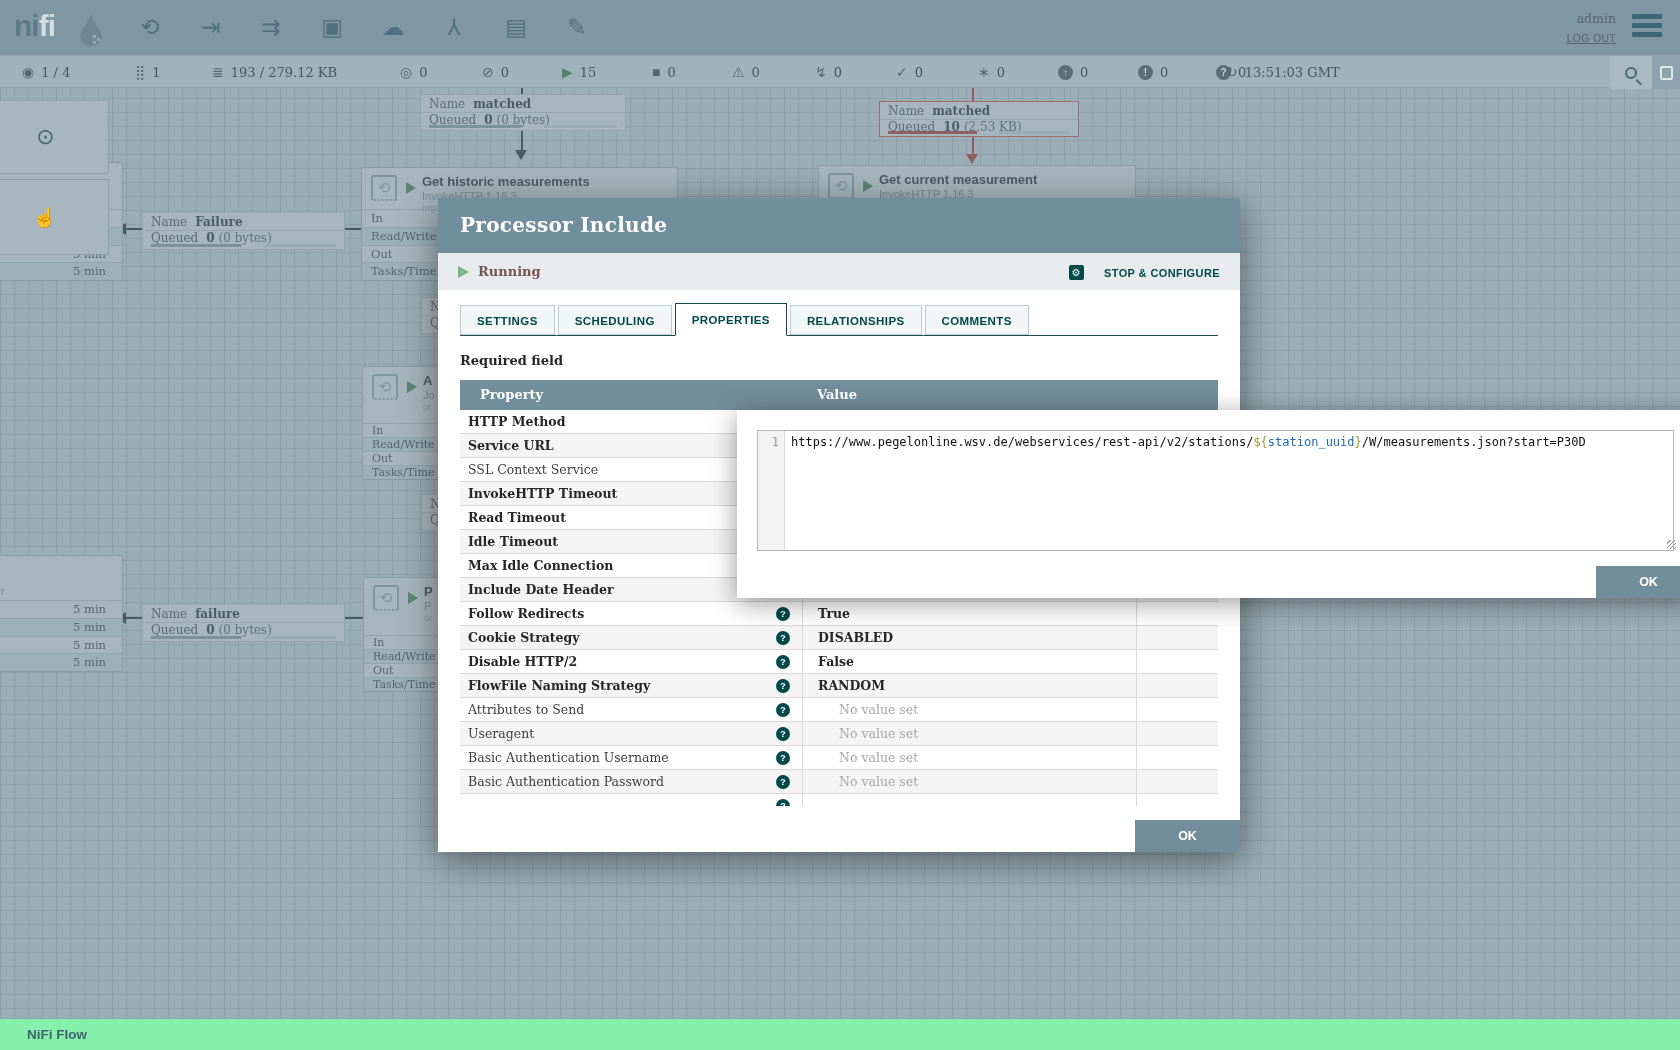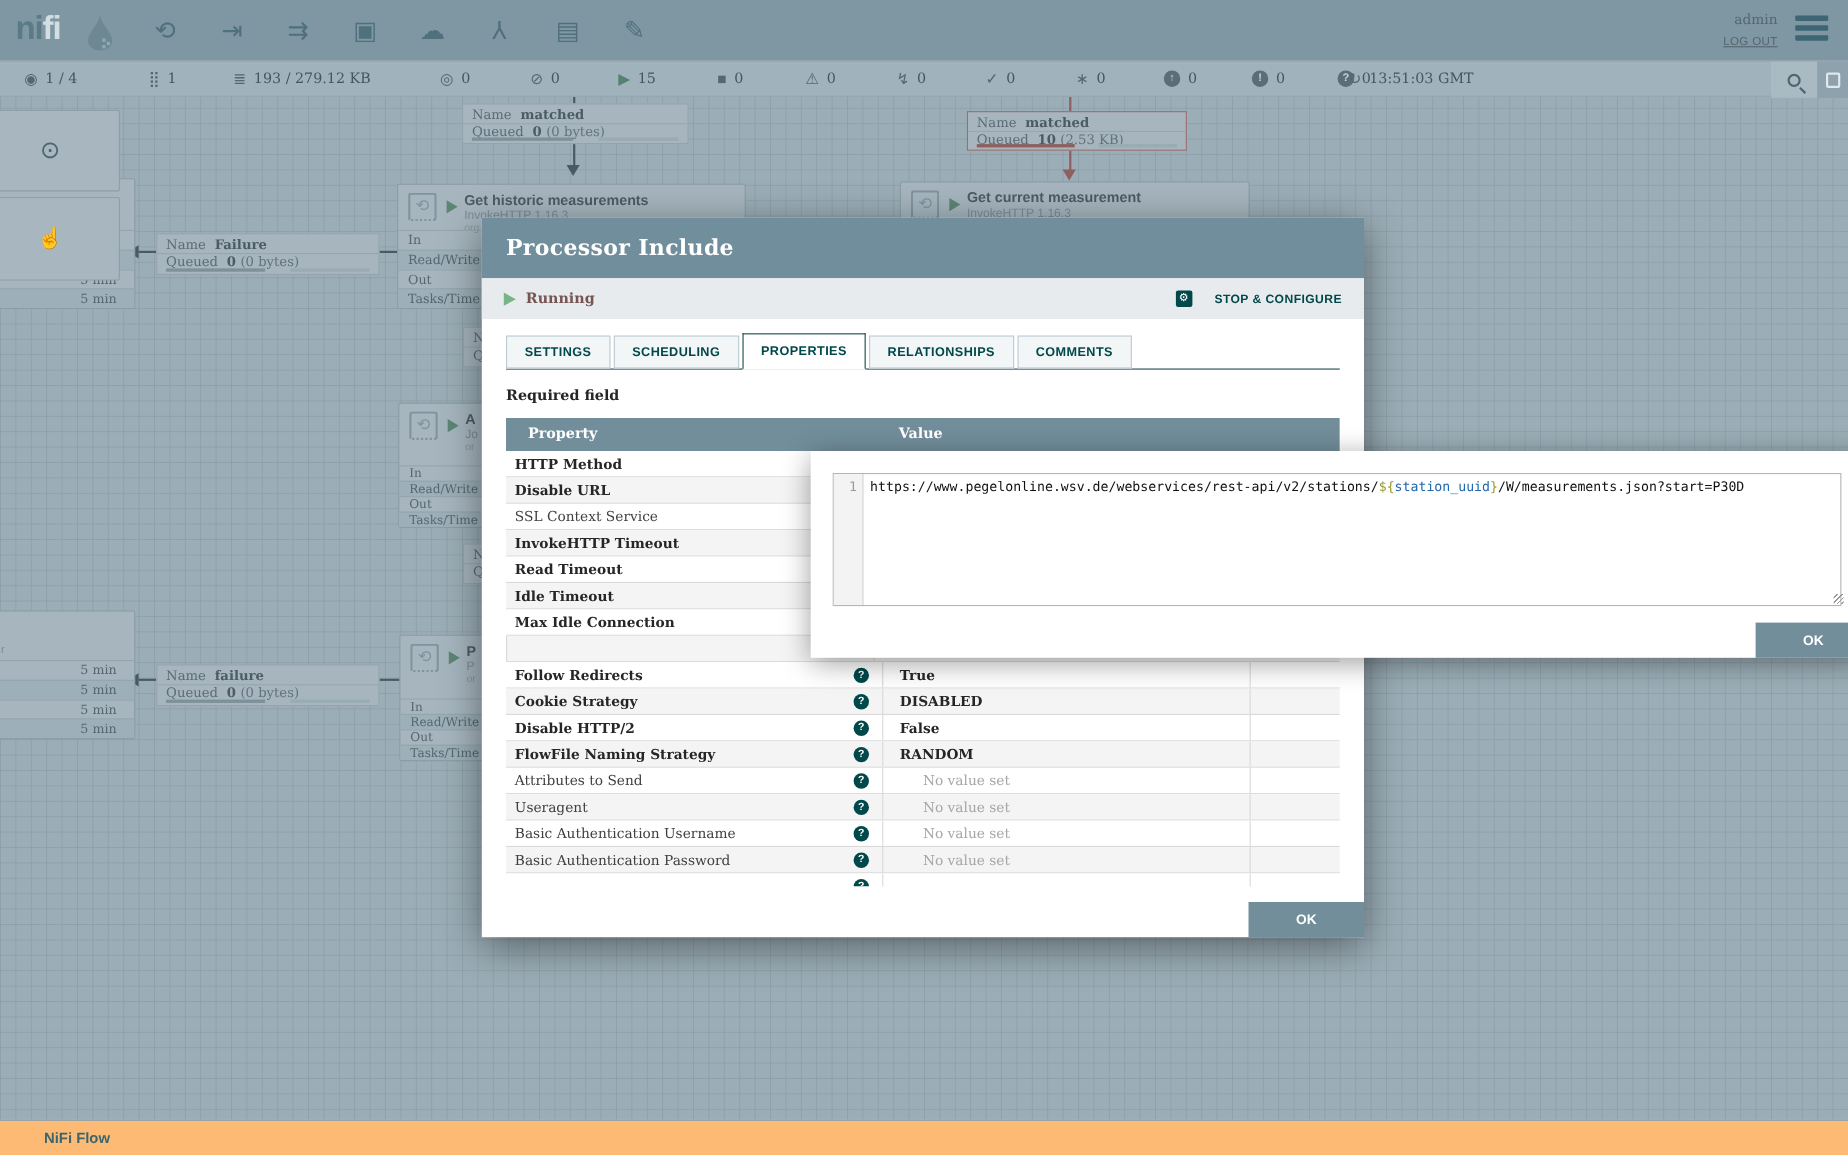--- a/index.html
+++ b/index.html
@@ -76,22 +76,22 @@
   .sti .v { font-family:"DejaVu Serif", serif; font-size:13px; color:#46565e; margin-left:7px; vertical-align:middle; }
   #sbtn { position:absolute; left:1610px; top:0; width:42px; height:33px; background:#aabac2;
     display:flex; align-items:center; justify-content:center; }
   .mag { position:relative; width:12px; height:12px; border:2px solid #4c6672; border-radius:50%; }
   .mag::after { content:""; position:absolute; left:10px; top:10px; width:7px; height:2px;
     background:#4c6672; transform:rotate(45deg); transform-origin:0 0; }
   #nbtn { position:absolute; left:1652px; top:0; width:28px; height:33px; background:#8da2ad;
     display:flex; align-items:center; justify-content:center; }
   #nbtn .sq { width:13px; height:14px; border:2px solid #dfe8ec; border-radius:2px; }
 
-  #bc { position:absolute; left:0; top:1018px; width:1680px; height:32px; background:#fdba74;
-    border-top:1px solid #8fa2ac; line-height:31px; padding-left:40px; font-weight:bold;
+  #bc { position:absolute; left:0; top:1018px; width:1680px; height:32px; background:#86efac;
+    border-top:1px solid #8fa2ac; line-height:31px; padding-left:27px; font-weight:bold;
     font-size:13.5px; color:#3c656f; z-index:5; }
 
   
   #dialog { position:absolute; left:438px; top:198px; width:802px; height:654px; background:#fff;
     box-shadow:0 8px 35px rgba(0,0,0,.45); z-index:10; }
   .d-title { height:55px; background:#708e9b; color:#fff; font-family:"DejaVu Serif", serif;
     font-weight:bold; font-size:20px; line-height:55px; padding-left:22px; letter-spacing:.3px; }
   .d-status { position:relative; height:37px; background:#e7ebee; }
   .d-play { position:absolute; left:20px; top:13px; width:0; height:0;
     border-top:6px solid transparent; border-bottom:6px solid transparent; border-left:11px solid #79b487; }
@@ -354,21 +354,21 @@
         <div class="c1">Property</div>
         <div class="c2">Value</div>
         <div class="c3"></div>
       </div>
       <div class="prow req">
           <div class="pname"><span>HTTP Method</span><span class="help">?</span></div>
           <div class="pval"></div>
           <div class="pextra"></div>
         </div>
       <div class="prow req alt">
-          <div class="pname"><span>Disable URL</span><span class="help">?</span></div>
+          <div class="pname"><span>Service URL</span><span class="help">?</span></div>
           <div class="pval"></div>
           <div class="pextra"></div>
         </div>
       <div class="prow">
           <div class="pname"><span>SSL Context Service</span><span class="help">?</span></div>
           <div class="pval"></div>
           <div class="pextra"></div>
         </div>
       <div class="prow req alt">
           <div class="pname"><span>InvokeHTTP Timeout</span><span class="help">?</span></div>
@@ -384,20 +384,21 @@
           <div class="pname"><span>Idle Timeout</span><span class="help">?</span></div>
           <div class="pval"></div>
           <div class="pextra"></div>
         </div>
       <div class="prow req">
           <div class="pname"><span>Max Idle Connection</span><span class="help">?</span></div>
           <div class="pval"></div>
           <div class="pextra"></div>
         </div>
       <div class="prow req alt">
+          <div class="pname"><span>Include Date Header</span><span class="help">?</span></div>
           <div class="pval"></div>
           <div class="pextra"></div>
         </div>
       <div class="prow req">
           <div class="pname"><span>Follow Redirects</span><span class="help">?</span></div>
           <div class="pval">True</div>
           <div class="pextra"></div>
         </div>
       <div class="prow req alt">
           <div class="pname"><span>Cookie Strategy</span><span class="help">?</span></div>

